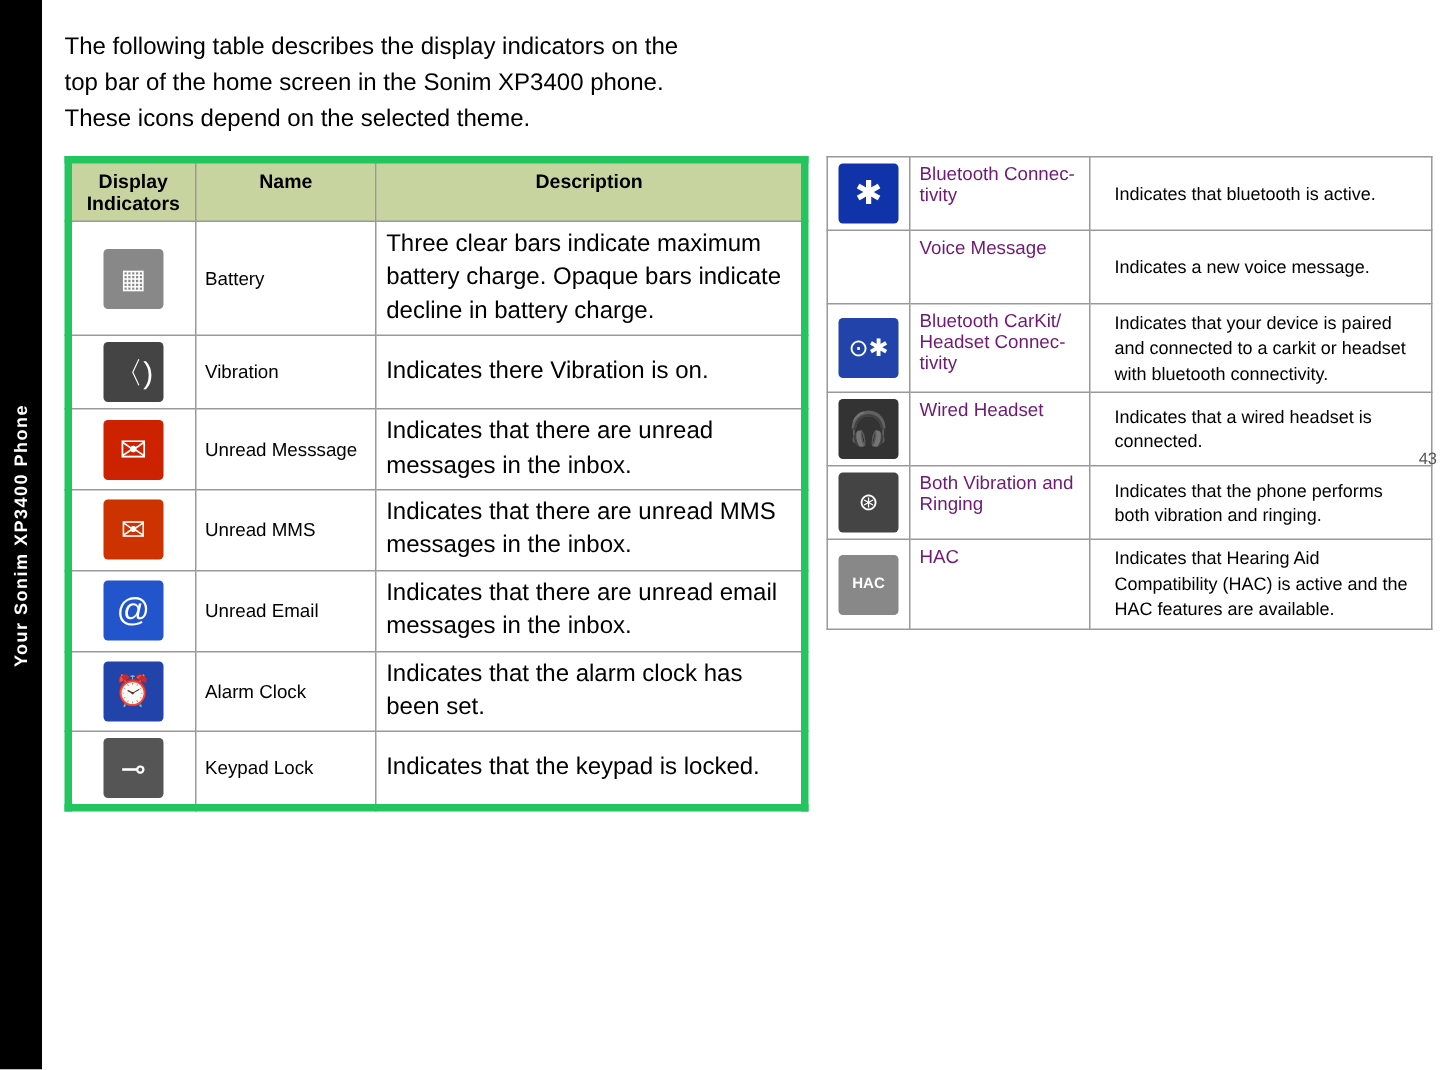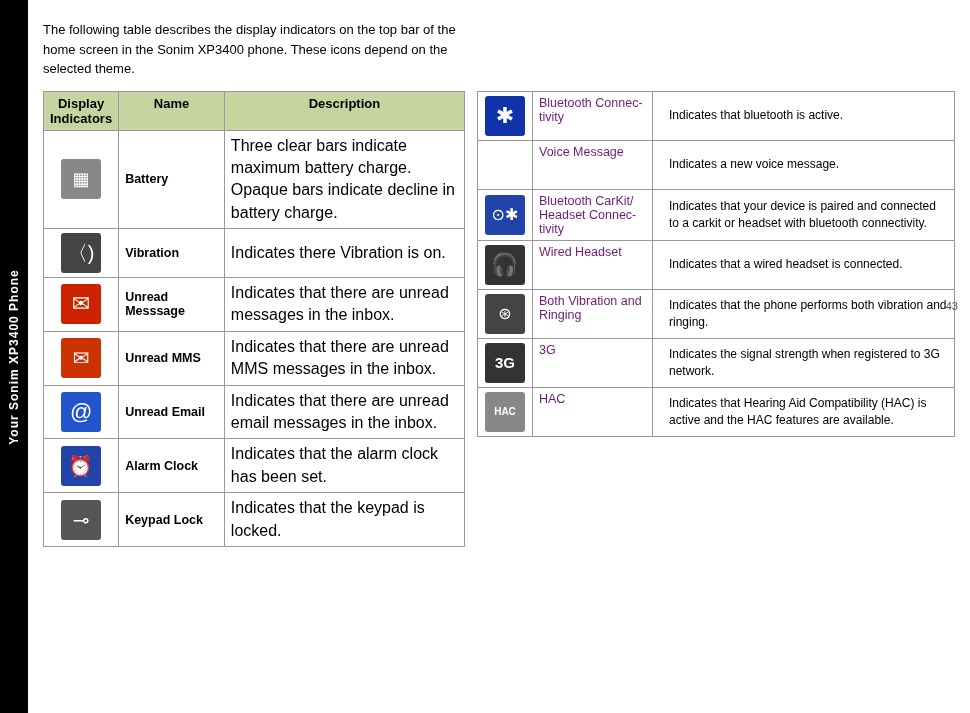--- a/index.html
+++ b/index.html
@@ -34,39 +34,39 @@
     
     .main-content {
       flex: 1;
       padding: 20px 15px 10px 15px;
       display: flex;
       flex-direction: column;
       gap: 12px;
     }
 
     .intro-text {
-      font-size: 13px;
+      font-size: 16px;
       line-height: 1.5;
       color: #000;
       max-width: 430px;
     }
 
     
     .tables-container {
       display: flex;
       gap: 12px;
       align-items: flex-start;
     }
 
     
     .left-table {
       border-collapse: collapse;
-      width: 422px;
+      width: 496px;
       flex-shrink: 0;
-      border: 1px solid #22c55e;
+      border: 5px solid #22c55e;
     }
     .left-table th, .left-table td {
       border: 1px solid #999;
       padding: 4px 6px;
       vertical-align: middle;
       font-size: 12.5px;
     }
     .left-table thead tr {
       background: #c8d4a0;
     }
@@ -75,21 +75,21 @@
       font-size: 13px;
       color: #000;
       vertical-align: top;
     }
     .left-table td.icon-cell {
       width: 55px;
       text-align: center;
     }
     .left-table td.name-cell {
       width: 110px;
-      font-weight: bold;
+      font-weight: normal;
       color: #000;
     }
     .left-table td.desc-cell {
       width: 260px;
       font-size: 16px;
       line-height: 1.4;
     }
 
     
     .right-table {
@@ -246,27 +246,20 @@
     </tr>
           <tr>
       <td class="icon-cell">
         <div class="icon-img" style="background:#444; color:#fff; font-size:16px;">⊛</div>
       </td>
       <td class="name-cell">Both Vibration and Ringing</td>
       <td class="desc-cell">Indicates that the phone performs both vibration and ringing.</td>
     </tr>
           <tr>
       <td class="icon-cell">
-        <div class="icon-img" style="background:#333; color:#fff; font-size:15px; font-weight:bold;">3G</div>
-      </td>
-      <td class="name-cell">3G</td>
-      <td class="desc-cell">Indicates the signal strength when registered to 3G network.</td>
-    </tr>
-          <tr>
-      <td class="icon-cell">
         <div class="icon-img" style="background:#888; color:#fff; font-size:10px; font-weight:bold;">HAC</div>
       </td>
       <td class="name-cell">HAC</td>
       <td class="desc-cell">Indicates that Hearing Aid Compatibility (HAC) is active and the HAC features are available.</td>
     </tr>
         </tbody>
     </table>
 
   </div>
 

